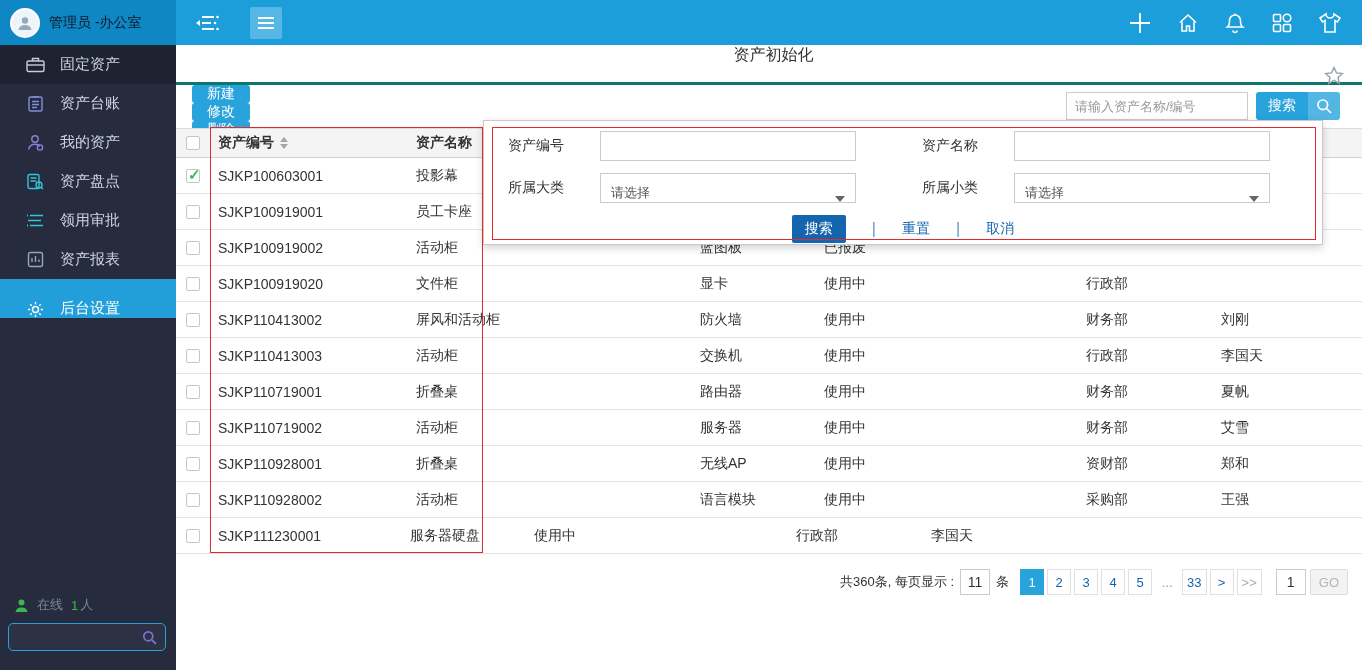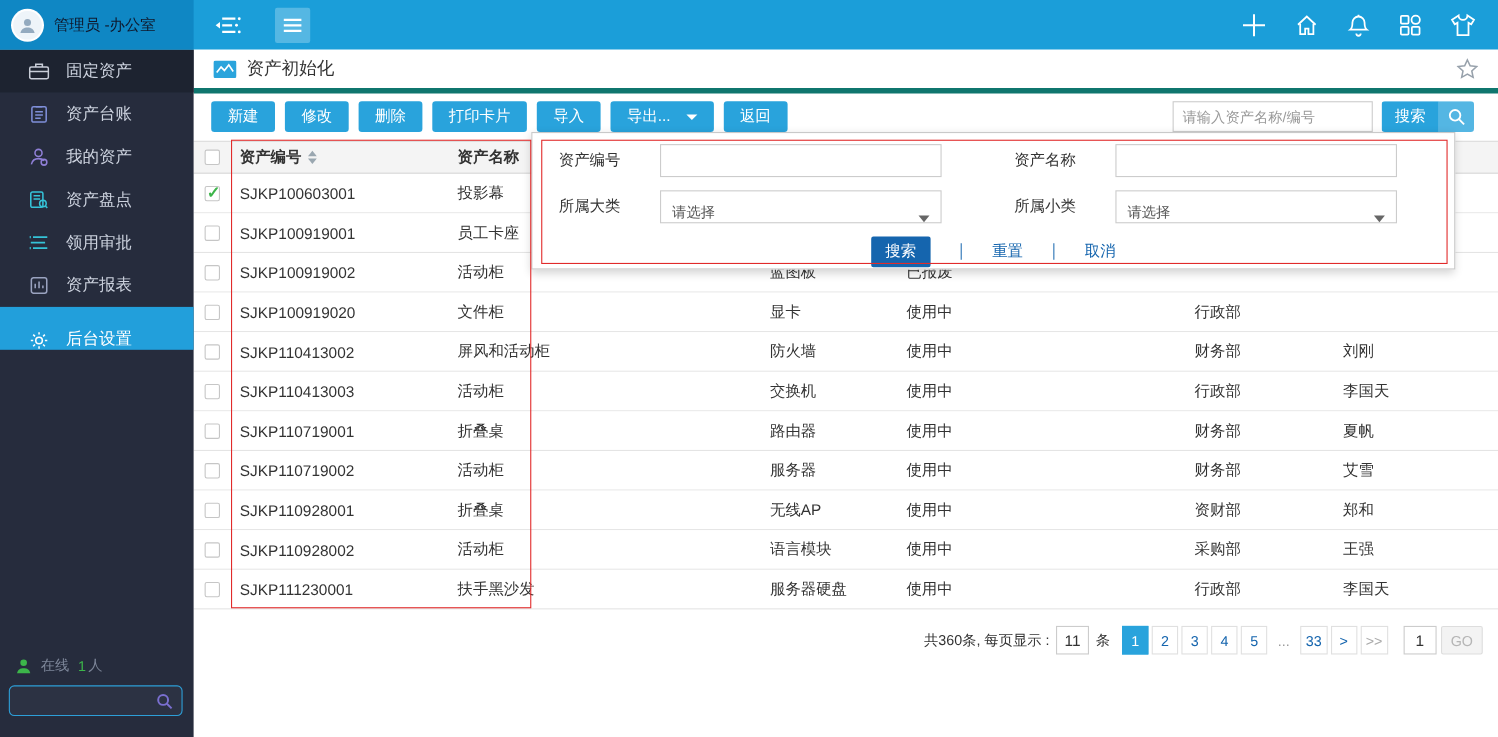--- a/index.html
+++ b/index.html
@@ -25,25 +25,25 @@
   .side-item.first { background:#1d2330; }
   .side-item.active { background:#229fdb; color:#fff;align-items:flex-end; }
   .online { position:absolute; left:14px; top:551px; display:flex; align-items:center; font-size:13px; color:#7d8699; }
   .online .cnt { color:#3cb54a; margin:0 2px 0 8px; }
   .side-search { position:absolute; left:8px; top:578px; width:158px; height:28px; border:1px solid #2d9fd8; border-radius:5px; background:rgba(255,255,255,0.03); display:flex; align-items:center; }
   .side-search input { flex:1; background:transparent; border:none; outline:none; color:#cfd6e4; font-size:13px; padding:0 6px; width:120px; }
   .side-search .mag { margin-right:8px; display:flex; }
 
   
   .main { position:absolute; left:176px; top:45px; width:1186px; height:625px; background:#fff; }
-  .titlebar { height:40px; border-bottom:5px solid #0f766e; display:flex; align-items:center; padding:0 18px; }
+  .titlebar { height:40px; border-bottom:3px solid #0f766e; display:flex; align-items:center; padding:0 18px;flex-direction:column; }
   .page-title { font-size:16px; color:#333; margin-left:9px; }
   .fav-star { margin-left:auto; display:flex; cursor:pointer; }
 
-  .toolbar { height:42px; display:flex; align-items:center; padding-left:16px; position:relative; }
+  .toolbar { height:42px; display:flex; align-items:flex-start; padding-left:16px; position:relative;flex-direction:column; }
   .tbtn { height:28px; background:#29a3dc; color:#fff; border:none; border-radius:3px; font-size:14px; padding:0 15px; margin-right:9px; cursor:pointer; font-family:inherit; display:flex; align-items:center; }
   .tbtn .caret { width:0; height:0; border-left:5px solid transparent; border-right:5px solid transparent; border-top:5px solid #fff; margin-left:14px; }
   .top-search { position:absolute; right:22px; top:7px; display:flex; align-items:center; }
   .top-search input { width:182px; height:28px; border:1px solid #ccc; font-size:13px; padding:0 8px; outline:none; color:#333; font-family:inherit; }
   .top-search input::placeholder { color:#999; }
   .search-btn { height:28px; margin-left:8px; display:flex; cursor:pointer; border-radius:3px; overflow:hidden; }
   .search-btn .txt { background:#29a3dc; color:#fff; font-size:14px; display:flex; align-items:center; padding:0 12px; }
   .search-btn .magseg { background:#54b6e3; width:32px; display:flex; align-items:center; justify-content:center; }
 
   
@@ -416,21 +416,20 @@
       <span class="c-name2">语言模块</span>
       <span class="c-status">使用中</span>
       <span class="c-dept">采购部</span>
       <span class="c-user">王强</span>
     </div>
     <div class="trow">
       <span class="c-cb">
           <span class="cb"></span>
         </span>
       <span class="c-code">SJKP111230001</span>
-      <span class="c-name">扶手黑沙发</span>
       <span class="c-name2">服务器硬盘</span>
       <span class="c-status">使用中</span>
       <span class="c-dept">行政部</span>
       <span class="c-user">李国天</span>
     </div>
   </div>
 
   <div class="pager">
     <span>共360条, 每页显示 :</span>
     <input class="ppinput" value="11" style="">

